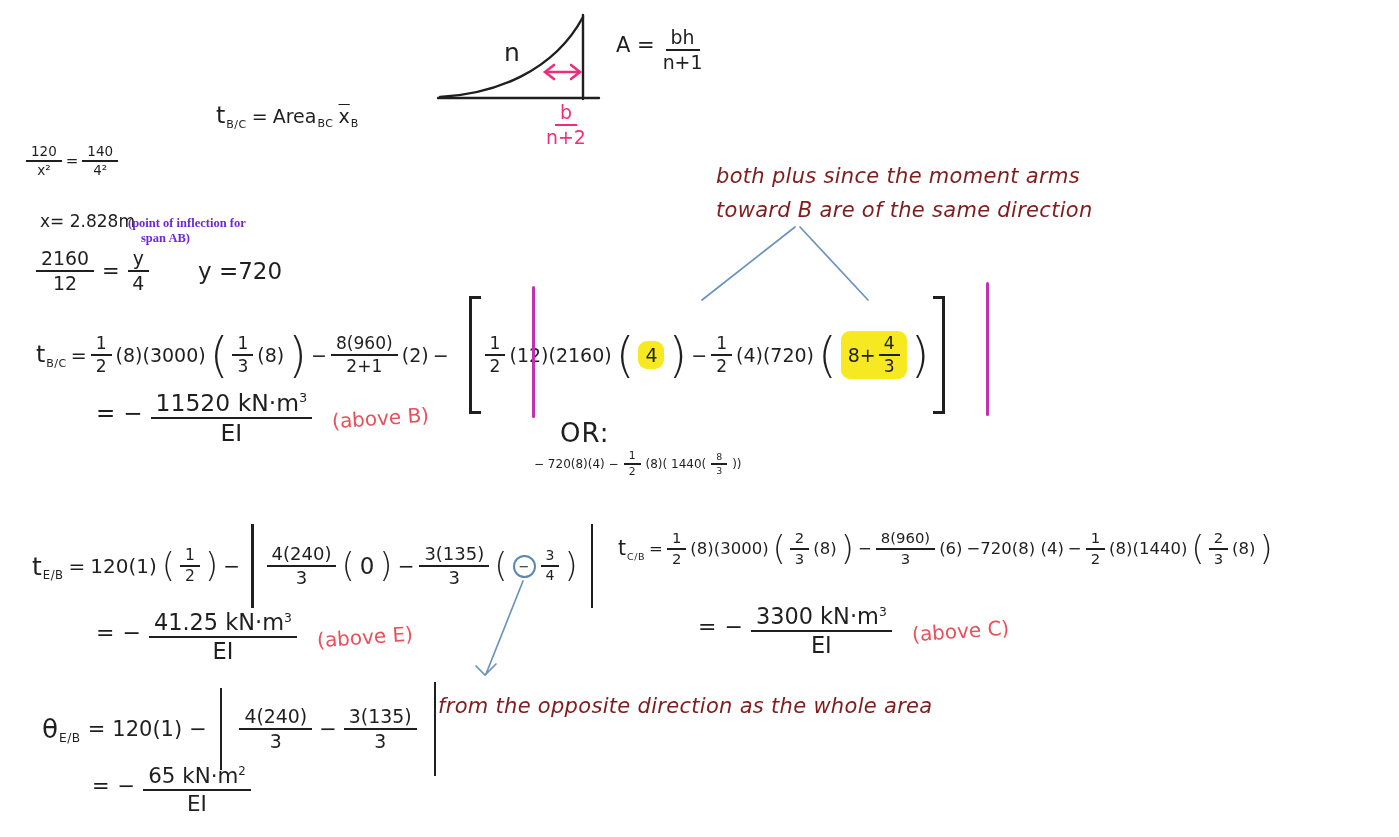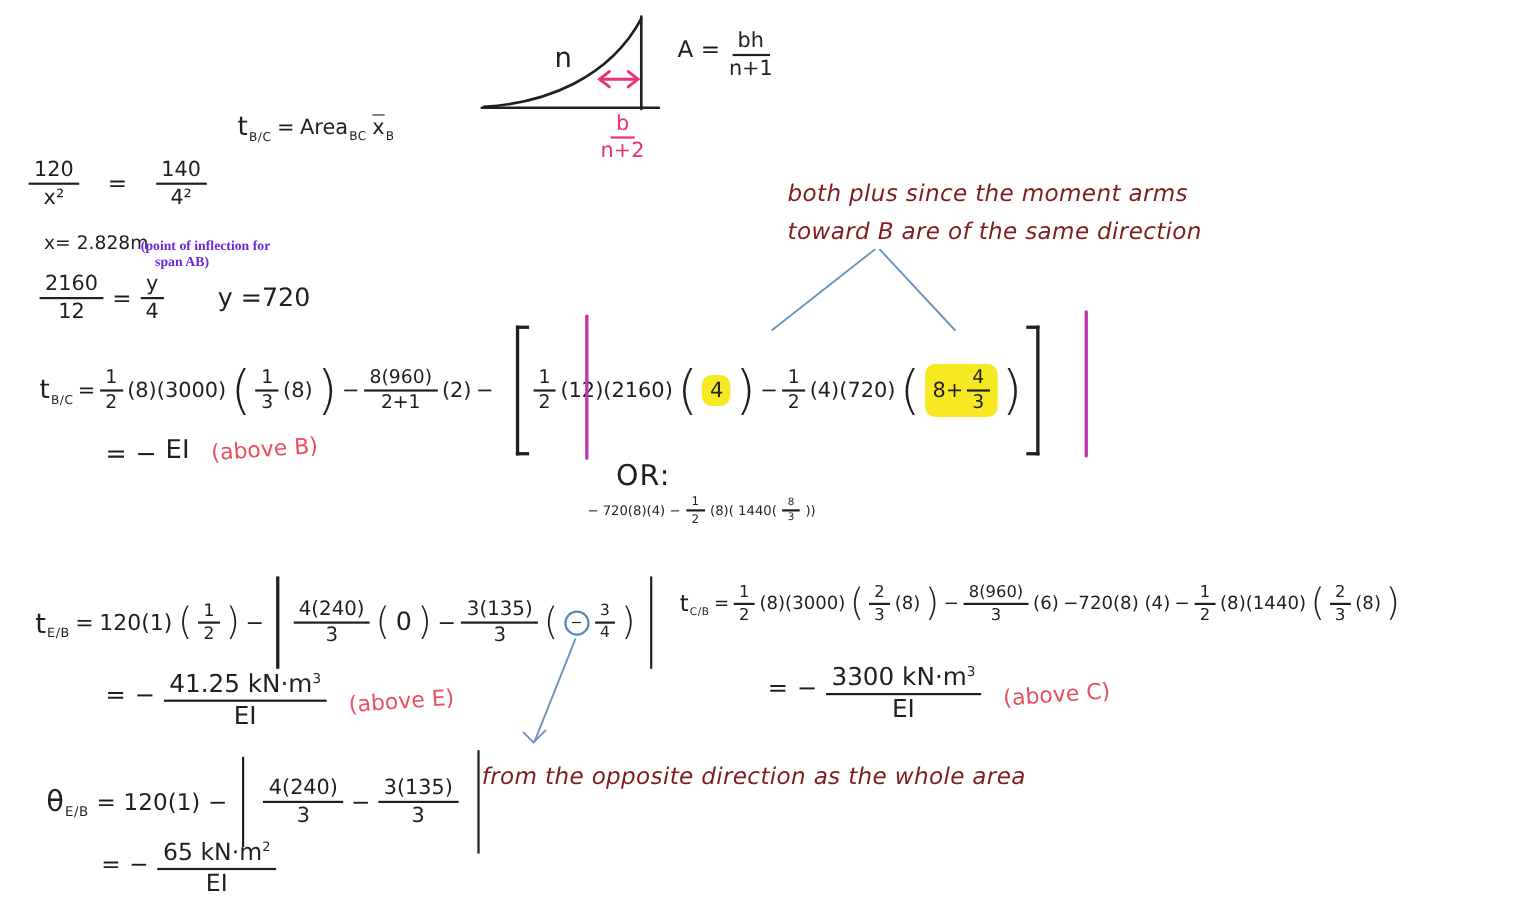--- a/index.html
+++ b/index.html
@@ -79,21 +79,21 @@
     <span class="lhs">
       <span>Area</span>
       <span class="sub">BC</span>
     </span>
     <span class="lhs">
       <span class="xbar">x</span>
       <span class="sub">B</span>
     </span>
   </div>
 
-  <div class="eqrow" style="left:26px;top:144px;font-size:21px;gap:26px;">
+  <div class="eqrow" style="left:26px;top:144px;font-size:15px;gap:4px;">
     <span class="frac">
       <span class="num">120</span>
       <span class="den">x²</span>
     </span>
     <span>=</span>
     <span class="frac">
       <span class="num">140</span>
       <span class="den">4²</span>
     </span>
   </div>
@@ -168,20 +168,21 @@
     <span class="p-lg">)</span>
     <span class="sqbr right" style="height:112px;"></span>
   </div>
   <div class="magbar" style="left:532px;top:286px;height:132px;"></div>
   <div class="magbar" style="left:986px;top:282px;height:134px;"></div>
 
   <div class="eqrow res" style="left:96px;top:390px;gap:8px;">
     <span class="pre">=</span>
     <span class="pre">−</span>
     <span class="frac">
+      <span class="num"><span>11520 kN·m</span><sup>3</sup></span>
       <span class="den">EI</span>
     </span>
     <span class="red note-red">(above B)</span>
   </div>
 
   <div class="abs blue handnote" style="left:716px;top:160px;">
     <div>both plus since the moment arms</div>
     <div>toward  B  are  of  the  same  direction</div>
   </div>
   <svg class="abs" style="left:688px;top:222px;" width="200" height="82">

